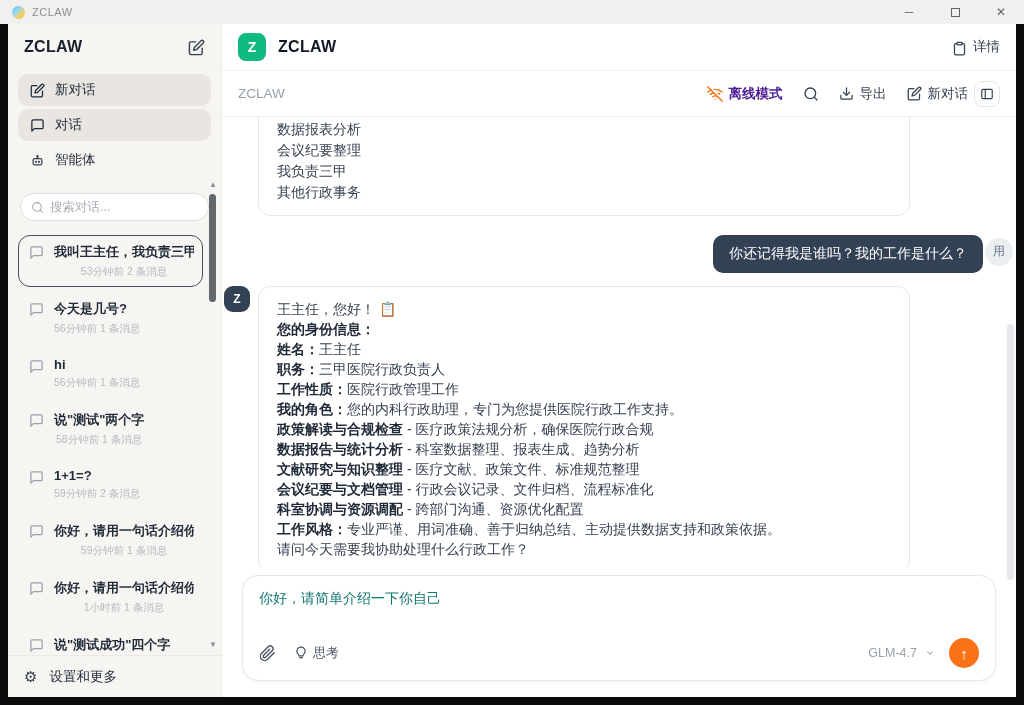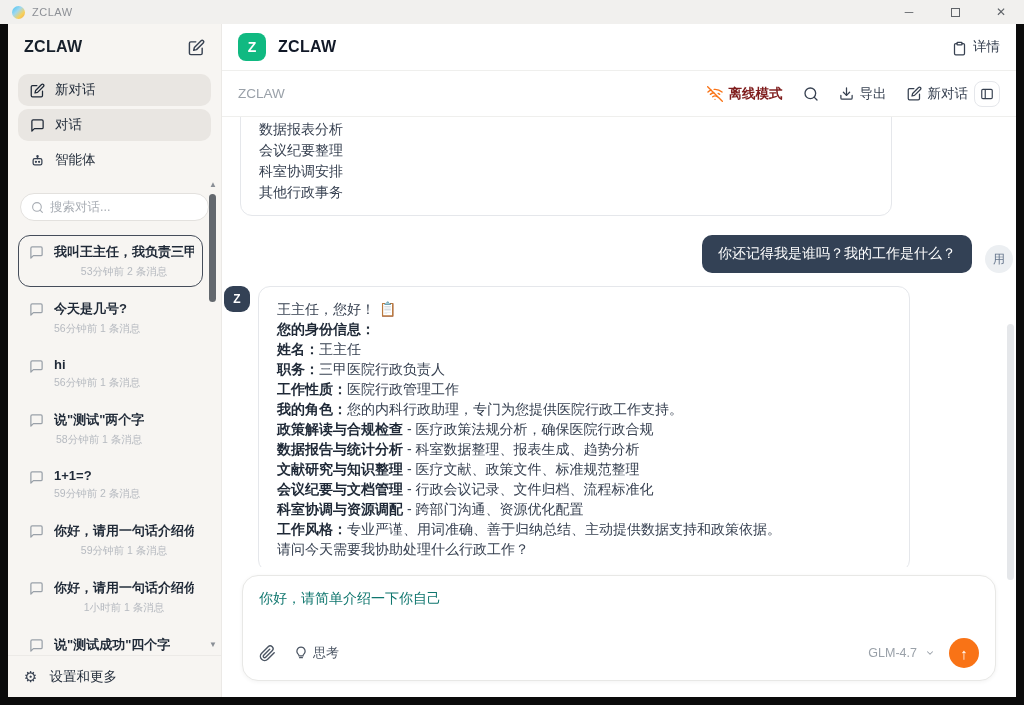--- a/index.html
+++ b/index.html
@@ -58,30 +58,30 @@
   .hdr1 { height:47px; display:flex; align-items:center; padding:0 16px; border-bottom:1px solid #efefed; flex-shrink:0; }
   .z-avatar { width:28px; height:28px; border-radius:8px; background:#10b981; color:#fff;
     font-weight:700; font-size:14px; display:grid; place-items:center; }
   .hdr1-brand { margin-left:12px; font-size:16px; font-weight:800; color:#111827; letter-spacing:.3px; }
   .hdr1-right { margin-left:auto; display:flex; align-items:flex-end; gap:6px; color:#374151; font-size:13.5px; }
 
   .hdr2 { height:46px; display:flex; align-items:center; padding:0 16px; border-bottom:1px solid #efefed; flex-shrink:0; }
   .hdr2-left { color:#9aa1a9; font-size:13.5px; }
   .hdr2-right { margin-left:auto; display:flex; align-items:center; gap:20px; }
   .tool { display:flex; align-items:center; gap:6px; color:#374151; font-size:13.5px; white-space:nowrap; }
-  .tool.offline { color:#7f1d1d; font-weight:700; }
+  .tool.offline { color:#4c1d95; font-weight:700; }
   .panel-btn { width:26px; height:26px; border:1px solid #e5e7eb; border-radius:8px; background:#fff;
     display:grid; place-items:center; margin-left:-14px; z-index:2; color:#374151; }
 
   
   .chat { flex:1; overflow:hidden; position:relative; padding-left:2px; }
   .card { width:652px; border:1px solid #e5e7eb; border-radius:12px; background:#fff;
     padding:12px 18px; font-size:14px; color:#374151; }
-  .card.cut { margin-left:16px; margin-top:-32px; line-height:21px; }
-  .user-row { display:flex; justify-content:flex-end; align-items:flex-end; gap:13px;
+  .card.cut { margin-left:34px; margin-top:-32px; line-height:21px; }
+  .user-row { display:flex; justify-content:flex-end; align-items:center; gap:2px;
     margin:14px 3px 0 0; }
   .user-bubble { background:#334155; color:#fff; border-radius:10px; padding:10px 16px;
     font-size:14px; margin-top:5px; }
   .user-avatar { width:28px; height:28px; border-radius:50%; background:#eceff2; color:#64748b;
     font-size:12px; display:grid; place-items:center; flex-shrink:0; }
   .asst-row { display:flex; align-items:flex-start; gap:8px; margin-top:13px; }
   .asst-avatar { width:26px; height:26px; border-radius:9px; background:#334155; color:#fff;
     font-size:12px; font-weight:700; display:grid; place-items:center; flex-shrink:0; }
   .mline { line-height:20px; }
   .mline b { color:#1f2937; }
@@ -338,21 +338,21 @@
           </span>
         </span>
       </div>
     </div>
 
     <div class="chat">
       <div class="card cut">
         <div class="mline" style="line-height:21px">政策文件解读</div>
         <div class="mline" style="line-height:21px">数据报表分析</div>
         <div class="mline" style="line-height:21px">会议纪要整理</div>
-        <div class="mline" style="line-height:21px">科室协调安排</div>
+        <div class="mline" style="line-height:21px">我负责三甲</div>
         <div class="mline" style="line-height:21px">其他行政事务</div>
       </div>
 
       <div class="user-row">
         <div class="user-bubble">你还记得我是谁吗？我的工作是什么？</div>
         <span class="user-avatar">用</span>
       </div>
 
       <div class="asst-row">
         <span class="asst-avatar">Z</span>

